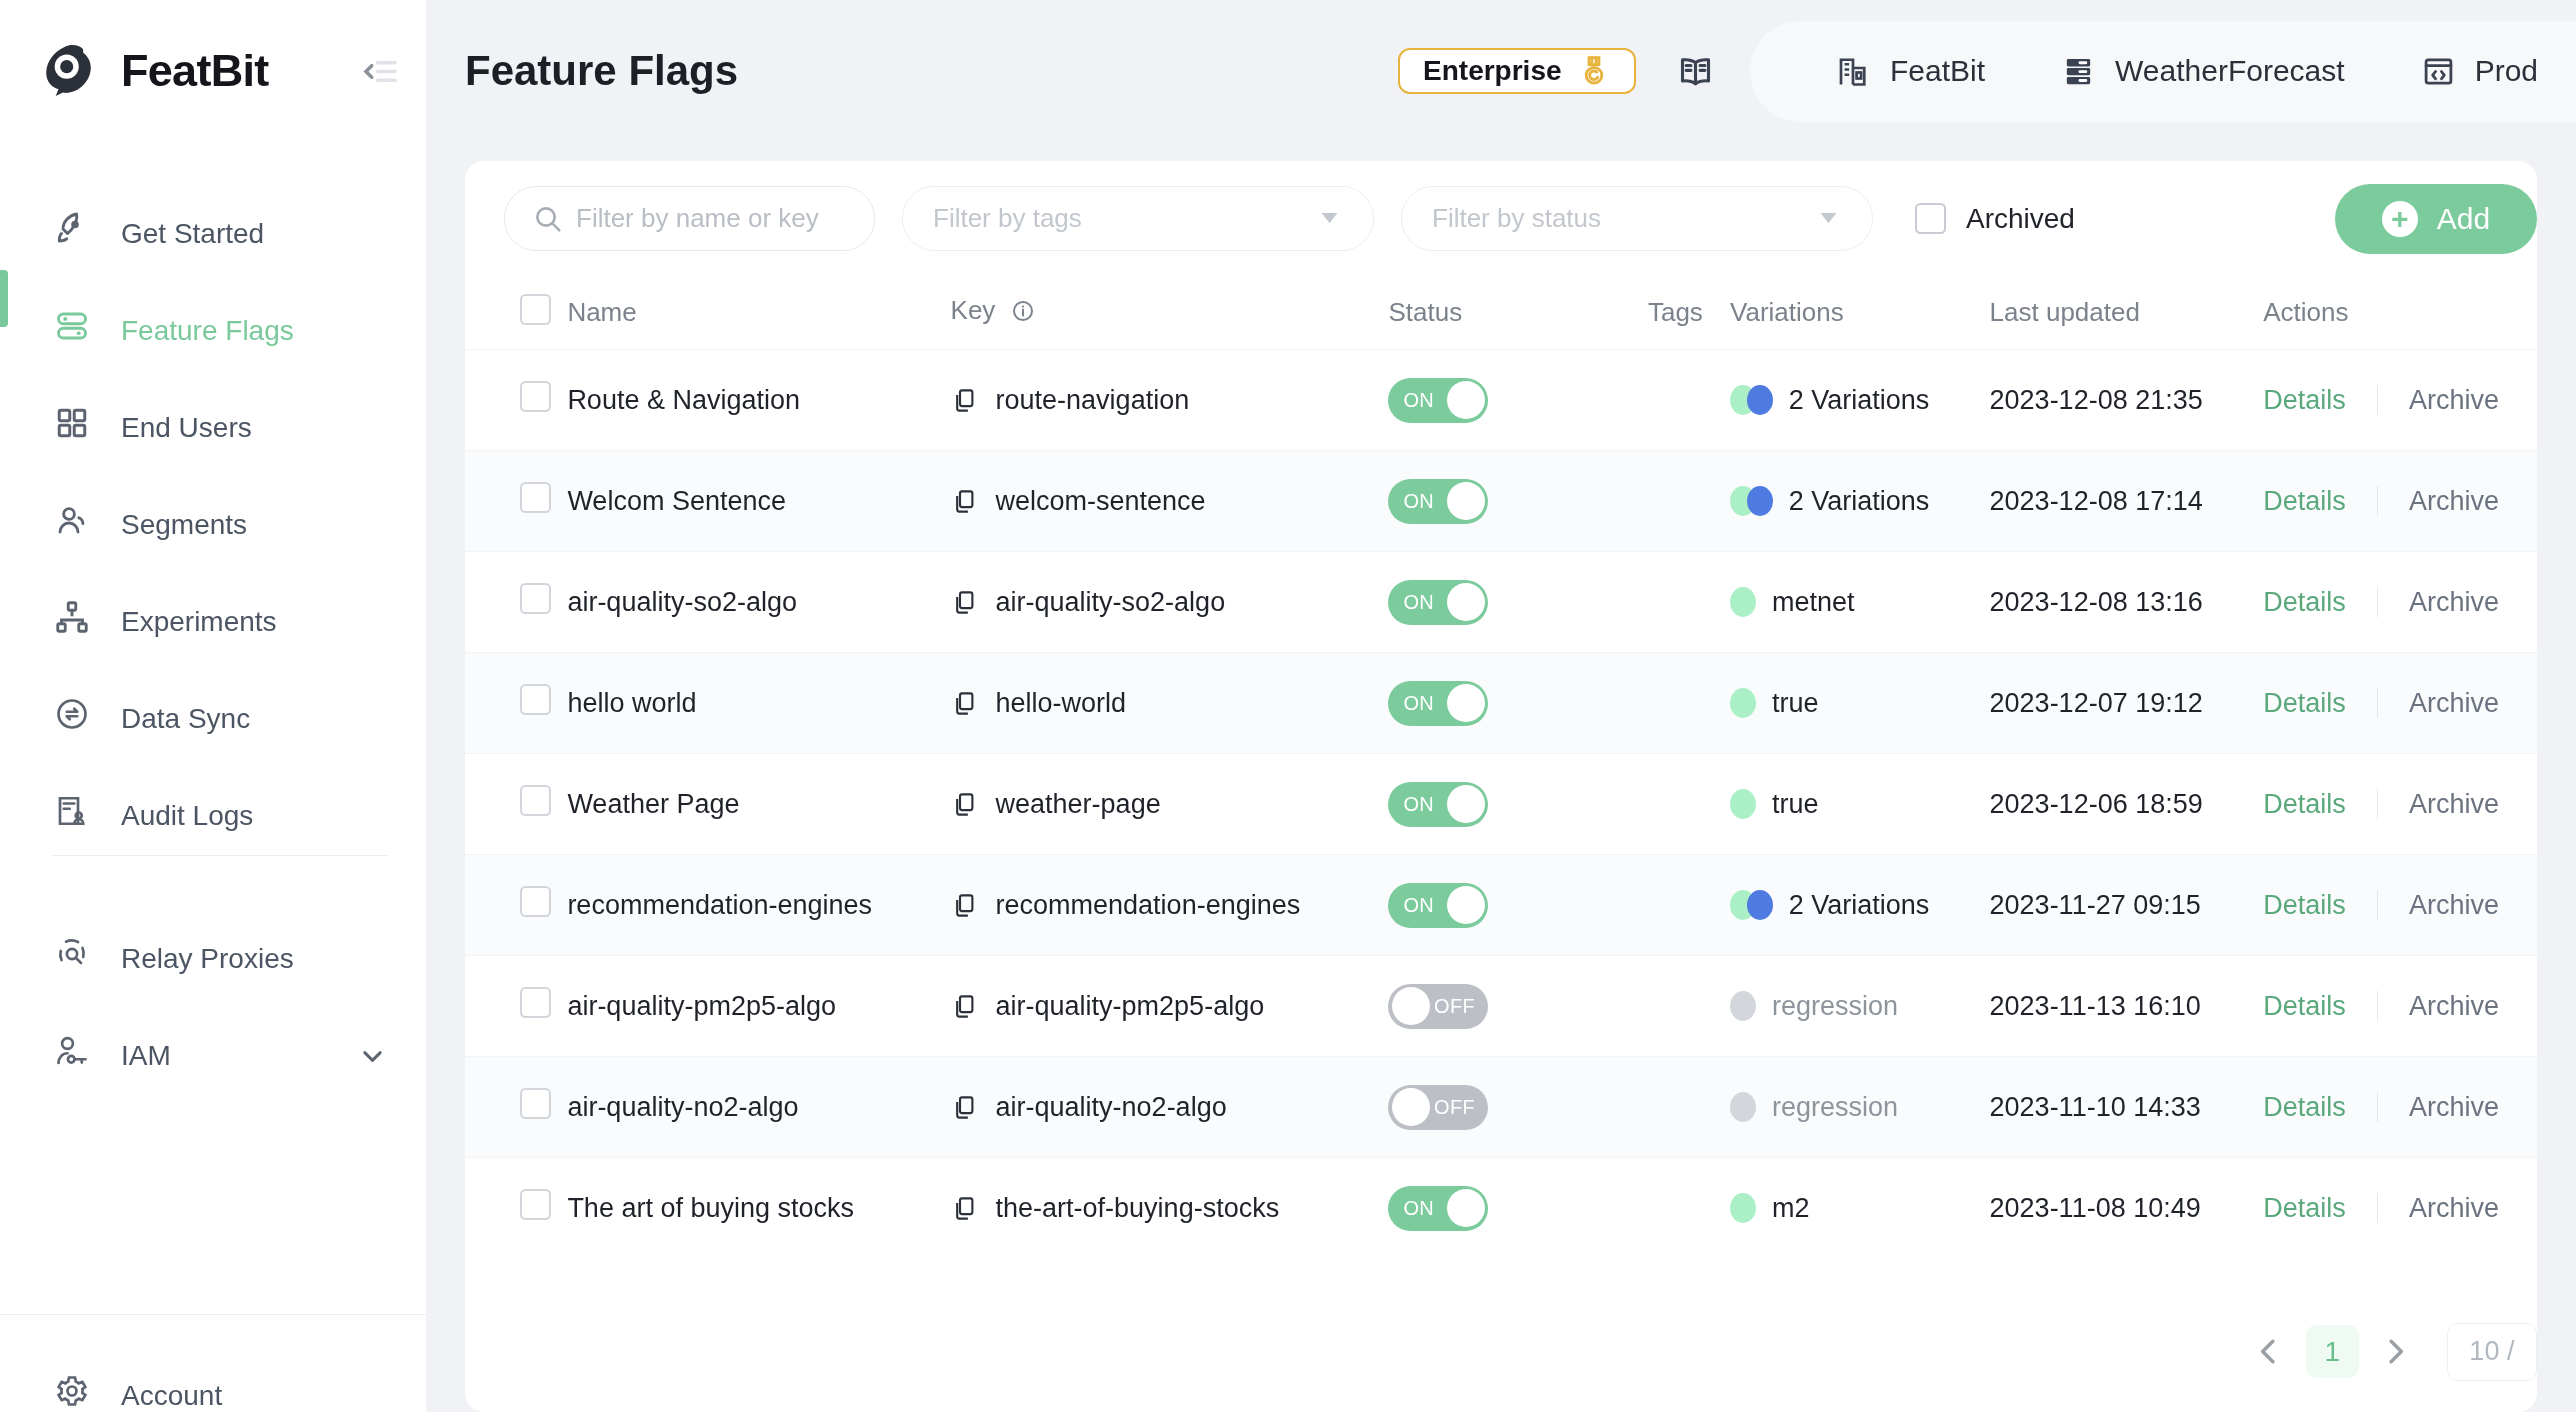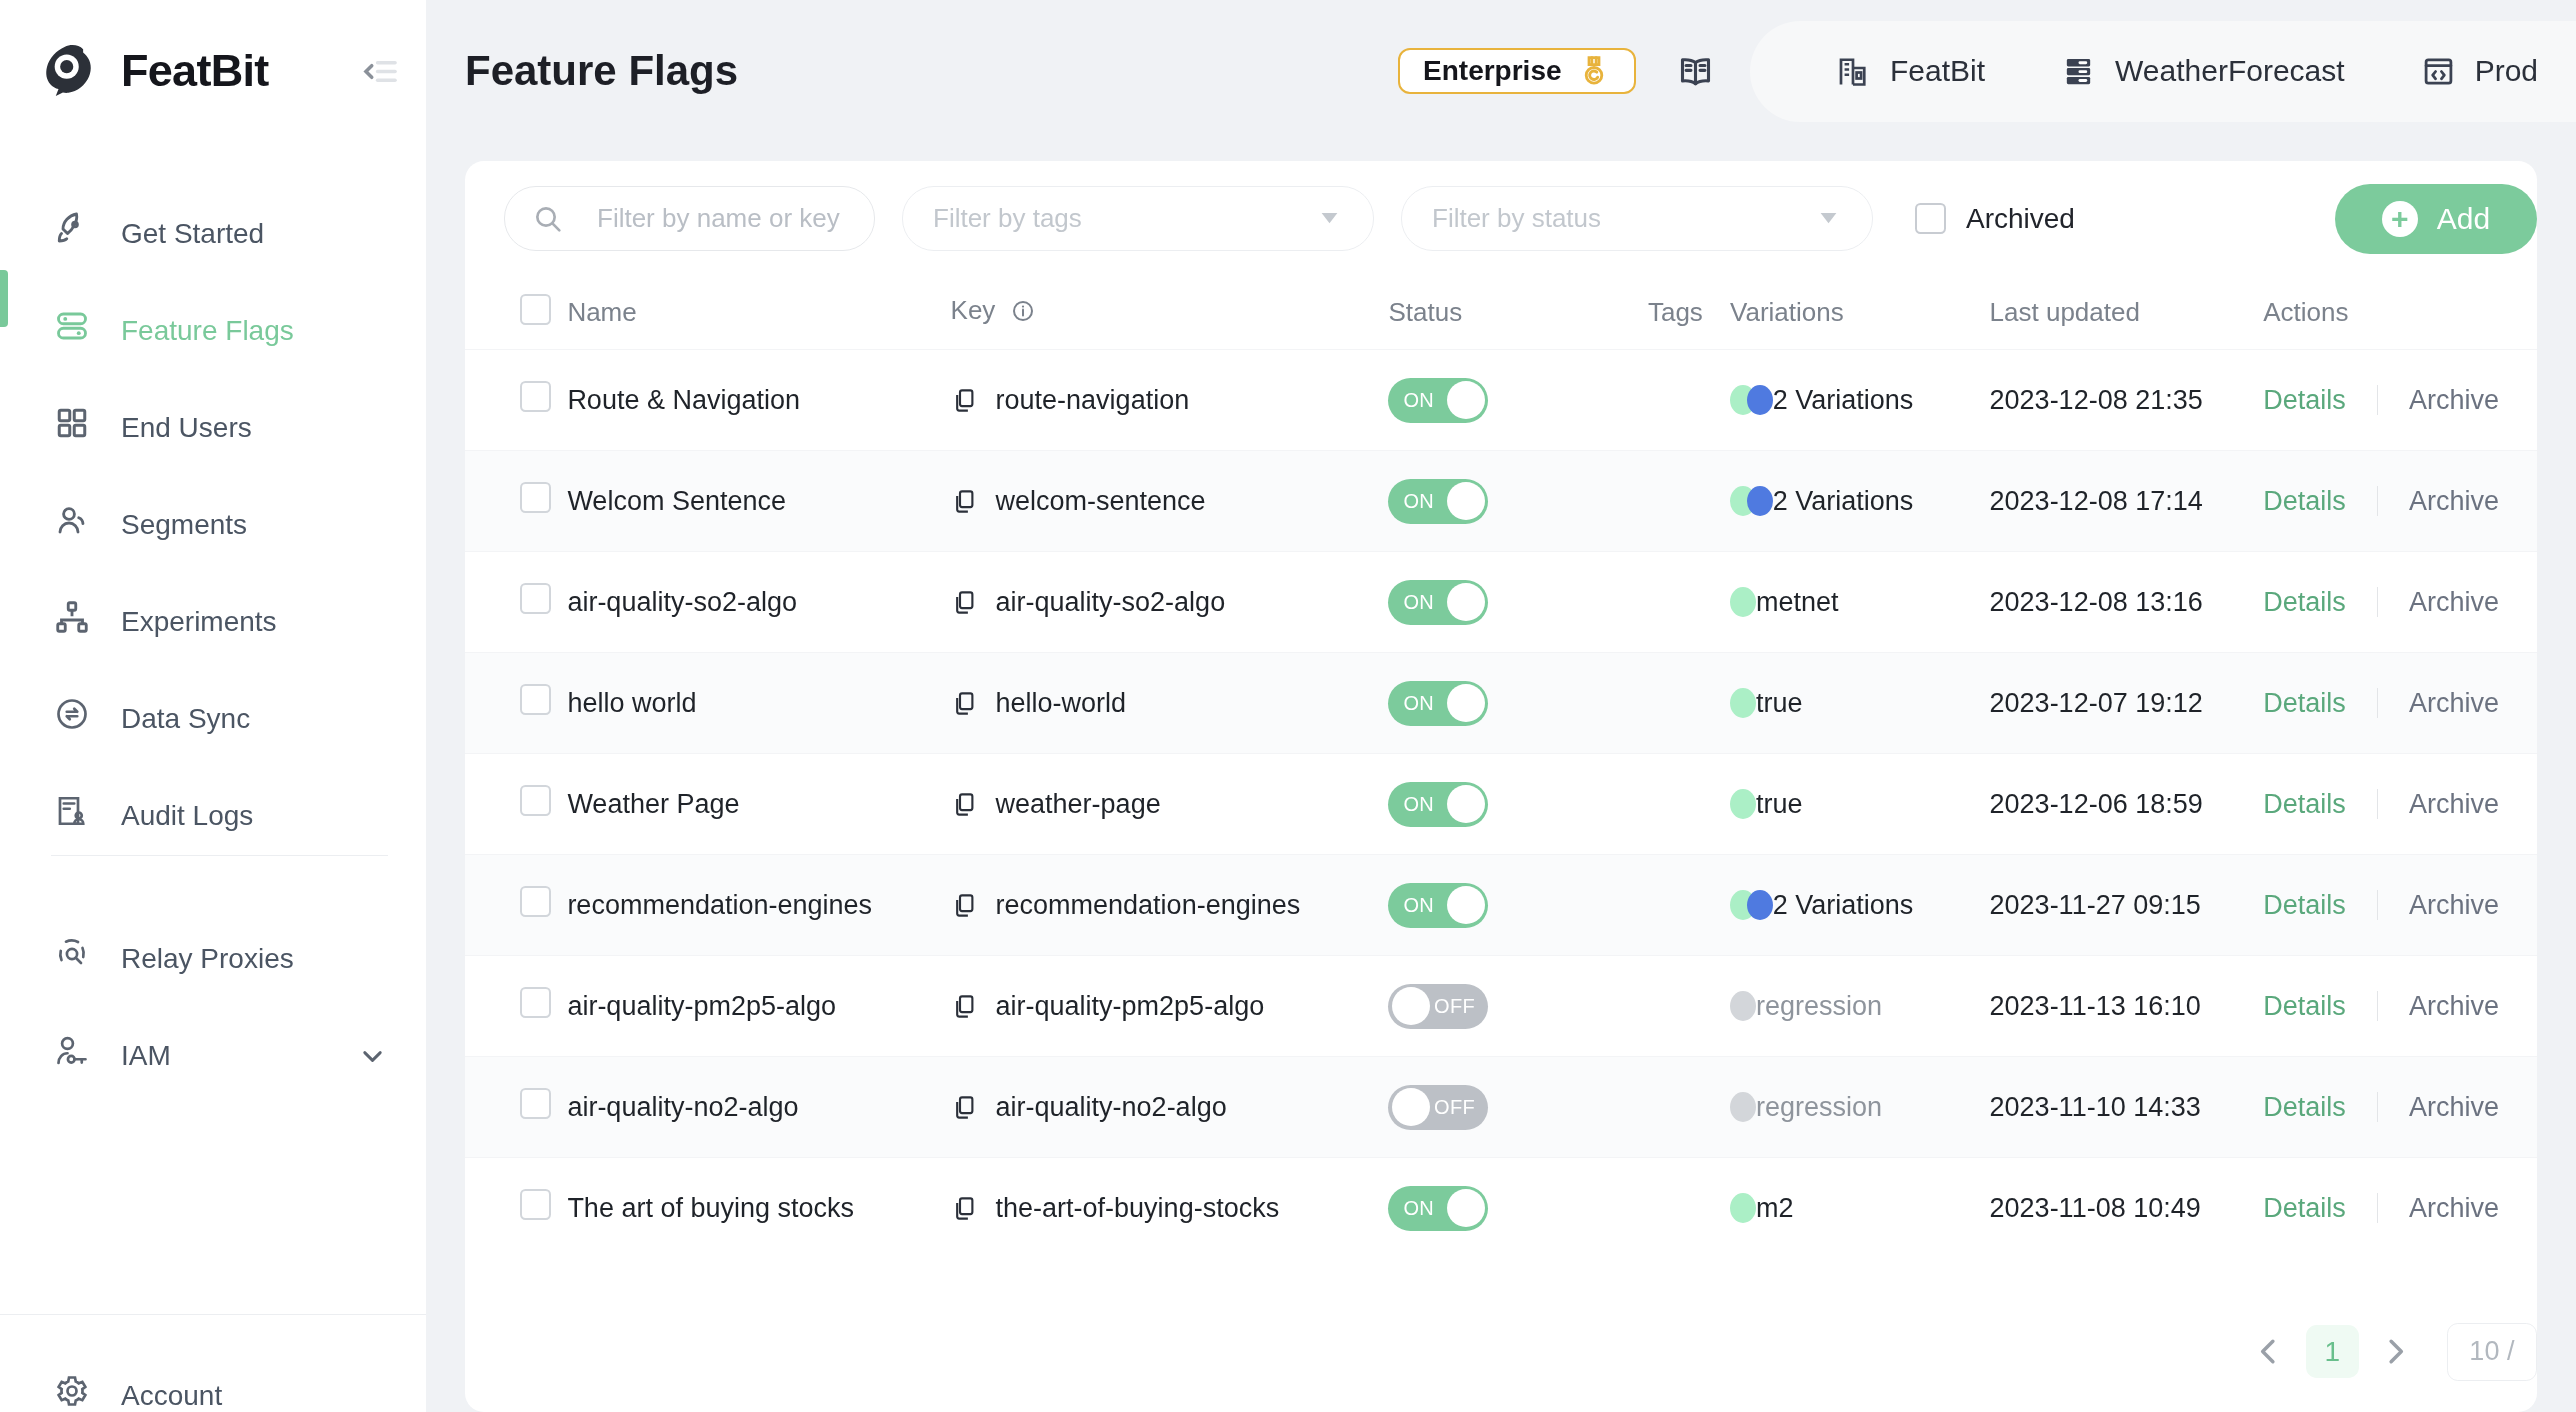--- a/index.html
+++ b/index.html
@@ -128,21 +128,21 @@
   }
   .filter-bar {
     height: 115px; flex: 0 0 115px;
     display: flex; align-items: center;
     padding: 0 0 0 39px;
     gap: 0;
   }
   .search-box {
     width: 371px; height: 65px;
     border: 1.3px solid #e6e8eb; border-radius: 32px;
-    display: flex; align-items: center; gap: 33px;
+    display: flex; align-items: center; gap: 12px;
     padding: 0 27px; background: #fff;
   }
   .search-box .ph { font-size: 26px; color: #b9bec5; }
   .select-box {
     height: 65px; border: 1.3px solid #eceef1; border-radius: 32px;
     display: flex; align-items: center;
     padding: 0 30px; background: #fff;
     margin-left: 27px;
   }
   .select-box .ph { font-size: 26px; color: #c2c7cd; }
@@ -213,21 +213,21 @@
   .toggle.on { background: #7ccb9c; justify-content: flex-start; padding-left: 15px; }
   .toggle.off { background: #bcc0c6; justify-content: flex-end; padding-right: 13.5px; }
   .toggle .tlabel { font-size: 20px; color: #fff; font-weight: 500; letter-spacing: 0.3px; }
   .toggle .knob {
     position: absolute; width: 38px; height: 38px; border-radius: 50%;
     background: #fff; top: 3.4px;
   }
   .toggle.on .knob { right: 3.4px; }
   .toggle.off .knob { left: 3.4px; }
 
-  .var-cell { display: flex; align-items: center; }
+  .var-cell { display: flex; align-items: center; gap: 16px; }
   .dots { display: flex; align-items: center; position: relative; height: 30px; }
   .dot { width: 26px; height: 30px; border-radius: 50%; }
   .dot.green { background: #abefc6; }
   .dot.blue  { background: #4f7ae0; margin-left: -9.4px; }
   .dot.gray  { background: #d3d6da; }
   .var-label { font-size: 27px; color: #1f2329; }
   .var-label.muted { color: #8e949c; }
 
   .act-cell { display: flex; align-items: center; gap: 0; }
   .act-details { font-size: 27px; color: #5aa87c; cursor: pointer; }

